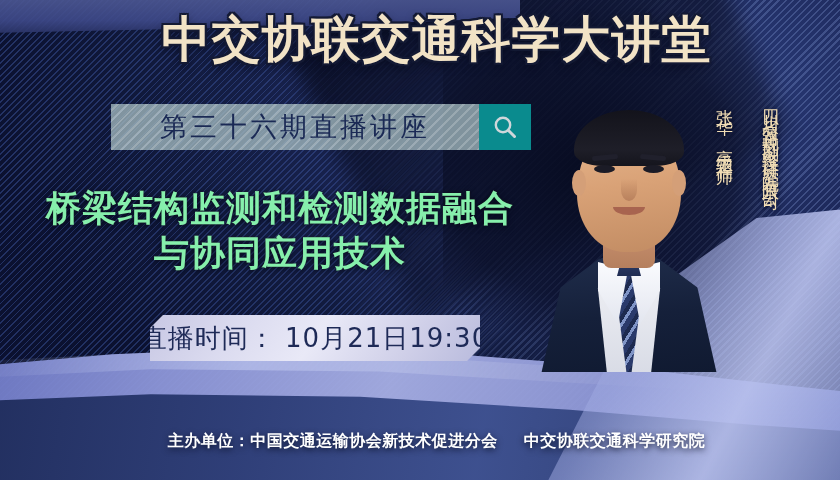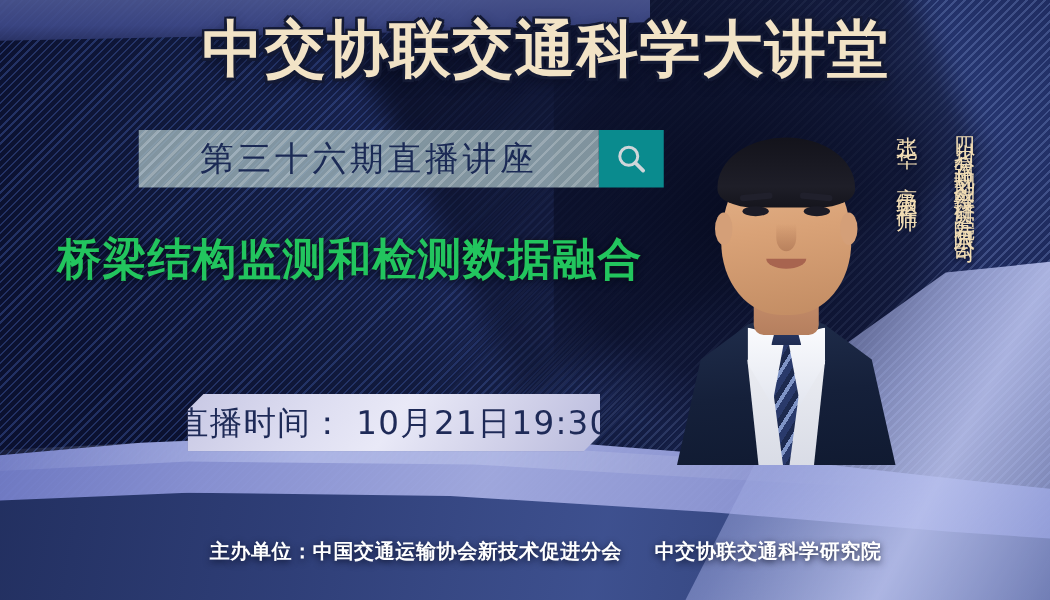--- a/index.html
+++ b/index.html
@@ -170,21 +170,21 @@
 
   
   .topic {
     position: absolute;
     left: 20px; top: 186px;
     width: 520px;
     text-align: center;
     font-size: 35px;
     line-height: 1.28;
     font-weight: bold;
-    color: #22c55e;
+    color: #86efac;
     letter-spacing: 1px;
     font-family: "DejaVu Sans", "Liberation Sans", sans-serif;
     text-shadow: 0 2px 7px rgba(4,8,24,0.85), 0 0 2px rgba(40,22,0,0.6);
     z-index: 6;
   }
   .topic-line { display: block; white-space: nowrap; }
 
   
   .time-plate {
     position: absolute;
@@ -381,20 +381,21 @@
     <div class="search-box">
       <svg width="26" height="26" viewBox="0 0 26 26">
         <circle cx="11" cy="11" r="7.2" fill="none" stroke="#cfd6da" stroke-width="2.4"></circle>
         <line x1="16.2" y1="16.2" x2="22.5" y2="22.5" stroke="#cfd6da" stroke-width="3" stroke-linecap="round"></line>
       </svg>
     </div>
   </div>
 
   <div class="topic">
     <span class="topic-line">桥梁结构监测和检测数据融合</span>
+    <span class="topic-line">与协同应用技术</span>
   </div>
 
   <div class="time-plate">
     <span class="time-text">直播时间： 10月21日19:30</span>
   </div>
 
   <div class="vtext vtext-name">张二华 高级工程师</div>
   <div class="vtext vtext-org">四川省公路规划勘察设计研究院有限公司</div>
 
   <div class="footer">

